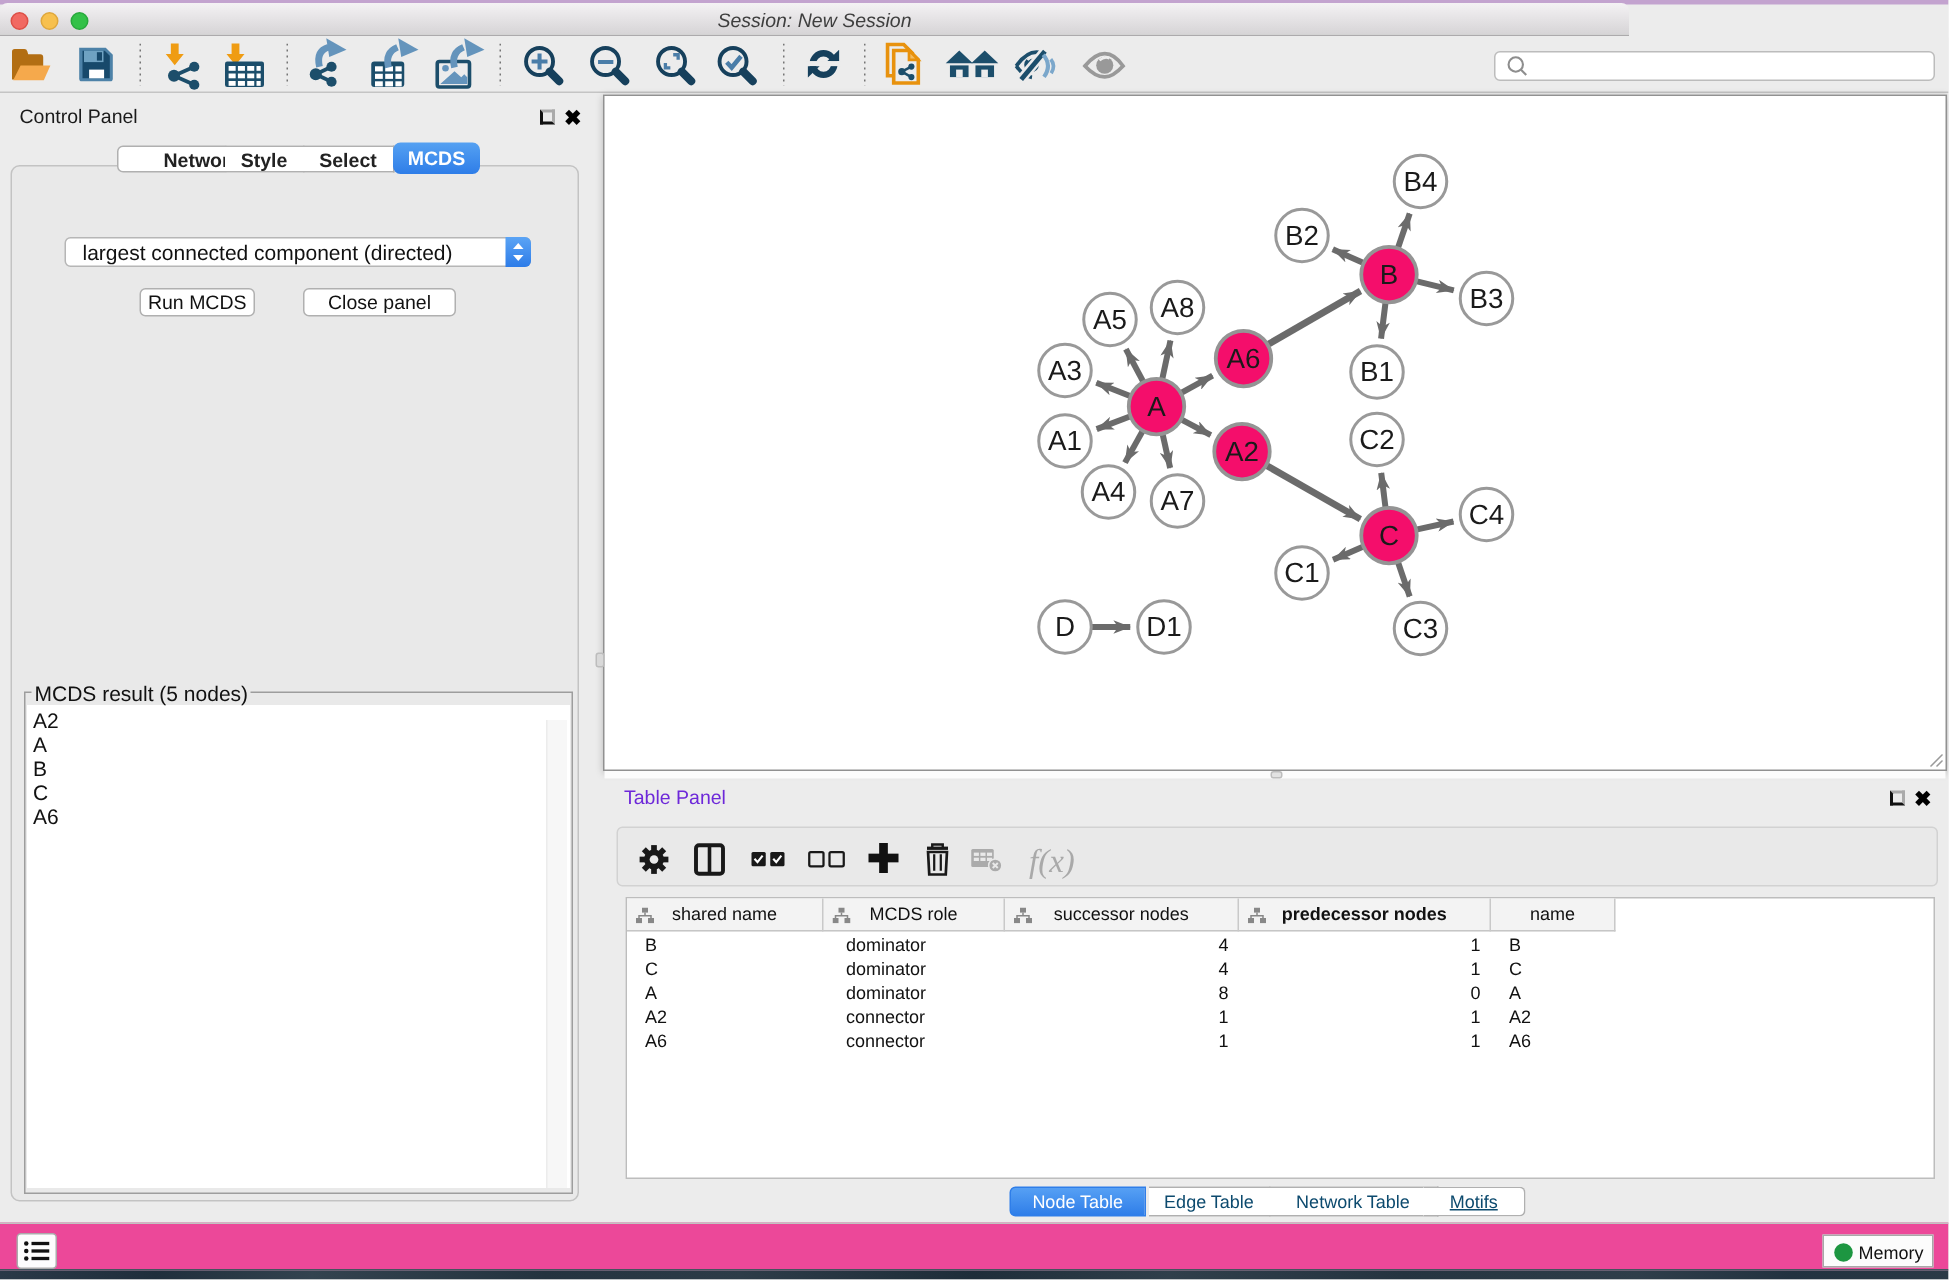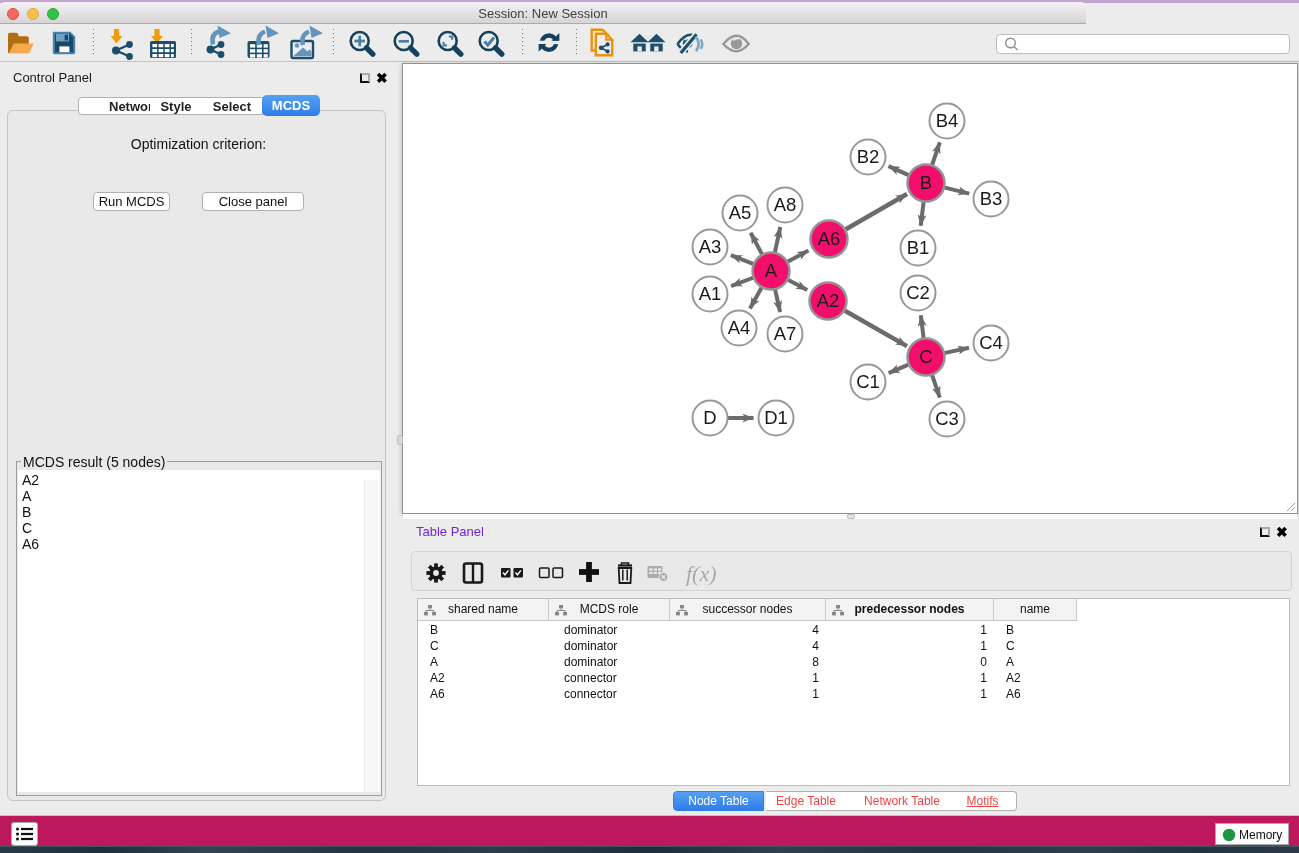--- a/index.html
+++ b/index.html
@@ -3,21 +3,21 @@
 <meta charset="utf-8">
 <style>
 * { margin:0; padding:0; box-sizing:border-box; }
 body { font-family:"Liberation Sans", sans-serif; width:1299px; height:853px; overflow:hidden; }
 #app { position:relative; width:1299px; height:853px; background:#ececec; overflow:hidden; }
 .abs { position:absolute; }
 
 #purple { left:0; top:0; width:1299px; height:3px; background:#c3a3cf; }
 #titlebar { left:0; top:2px; width:1086px; height:22px;
   background:linear-gradient(#f4f2f4,#d6d4d6); border-bottom:1px solid #acaaac;
-  border-radius:5px 5px 0 0; }
+  border-radius:5px 5px 0 0;font-style:italic; }
 .tl { position:absolute; width:12px; height:12px; border-radius:50%; top:7px; }
 #title-text { position:absolute; top:4px; left:0; width:100%; text-align:center;
   font-size:13px; color:#3e3e3e; }
 
 #toolbar { left:0; top:25px; width:1299px; height:37px; background:#ececec;
   border-bottom:1px solid #c4c4c4; }
 .tsep { position:absolute; top:4px; height:28px; width:1px;
   background-image:linear-gradient(#757575 35%, rgba(0,0,0,0) 0%);
   background-size:1px 4px; }
 #searchbox { position:absolute; left:996px; top:9px; width:294px; height:20px;
@@ -74,23 +74,23 @@
 #tp-toolbar { left:411px; top:551px; width:881px; height:40px; background:#e9e9e9;
   border:1px solid #d2d2d2; border-radius:4px; }
 #tp-table { left:417px; top:598px; width:873px; height:188px; background:#fff;
   border:1px solid #bdbdbd; }
 #tp-header { position:absolute; left:0; top:0; height:22px; width:659px;
   background:#f3f3f3; border-bottom:1px solid #c6c6c6; }
 .hcell { position:absolute; top:0; height:22px; border-right:1px solid #c9c9c9;
   font-size:12px; color:#111; text-align:center; line-height:21px; }
 .trow { position:absolute; font-size:12px; color:#111; height:16px; line-height:16px; }
 .bottab { position:absolute; top:791px; height:20px; background:#fff;
-  border:1px solid #b0b0b0; font-size:12px; color:#ef4444; text-align:center; line-height:19px; }
-
-#statusbar { left:0; top:815px; width:1299px; height:32px; background:#be185d;
+  border:1px solid #b0b0b0; font-size:12px; color:#0c4a6e; text-align:center; line-height:19px; }
+
+#statusbar { left:0; top:815px; width:1299px; height:32px; background:#ec4899;
   border-top:1px solid #c2c2c2; }
 #list-btn { position:absolute; left:11px; top:6px; width:27px; height:24px; background:#fdfdfd;
   border:1px solid #ababab; border-radius:3px; }
 #mem-btn { position:absolute; left:1215px; top:7px; width:74px; height:22px; background:#fcfcfc;
   border:1px solid #a8a8a8; font-size:12px; color:#111; }
 #darkstrip { left:0; top:846px; width:1299px; height:7px;
   background:linear-gradient(90deg,#2a3947 0%,#1f2e3c 8%,#33434f 16%,#24333f 28%,#2d3c48 38%,#1e2d39 50%,#303f4b 60%,#253440 72%,#2f3e4a 84%,#223240 92%,#2b3a46 100%);
   border-top:1px solid #44545e; }
 </style>
 </head>
@@ -272,21 +272,28 @@
   </div>
 
   <div class="abs" id="cp-title">Control Panel</div>
   <div class="abs" id="cp-max"></div>
   <div class="abs" id="cp-close">✖</div>
   <div class="abs" id="cp-panel"></div>
   <div class="tab" id="tab-net">Network</div>
   <div class="tab" id="tab-style">Style</div>
   <div class="tab" id="tab-select">Select</div>
   <div class="tab" id="tab-mcds">MCDS</div>
-  <div class="abs" id="opt-label">Optimization criterion:</div>
+  <div class="abs" id="dropdown">largest connected component (directed)
+    <div id="dd-step">
+      <svg width="17" height="20" viewBox="0 0 17 20">
+        <path d="M5,8 L8.5,4 L12,8 Z" fill="#fff"></path>
+        <path d="M5,12 L8.5,16 L12,12 Z" fill="#fff"></path>
+      </svg>
+    </div>
+  </div>
   <div class="btn" id="btn-run">Run MCDS</div>
   <div class="btn" id="btn-close">Close panel</div>
   <div class="abs" id="fieldset">
     <div id="fs-list">A2<br>A<br>B<br>C<br>A6<div id="fs-scroll"></div></div>
     <div id="fs-label">MCDS result (5 nodes)</div>
   </div>
 
   <div class="abs" id="netwin">
     <svg id="graph" width="894" height="425" viewBox="0 0 894 425" style="position:absolute;left:0;top:24px;">
       <defs>

